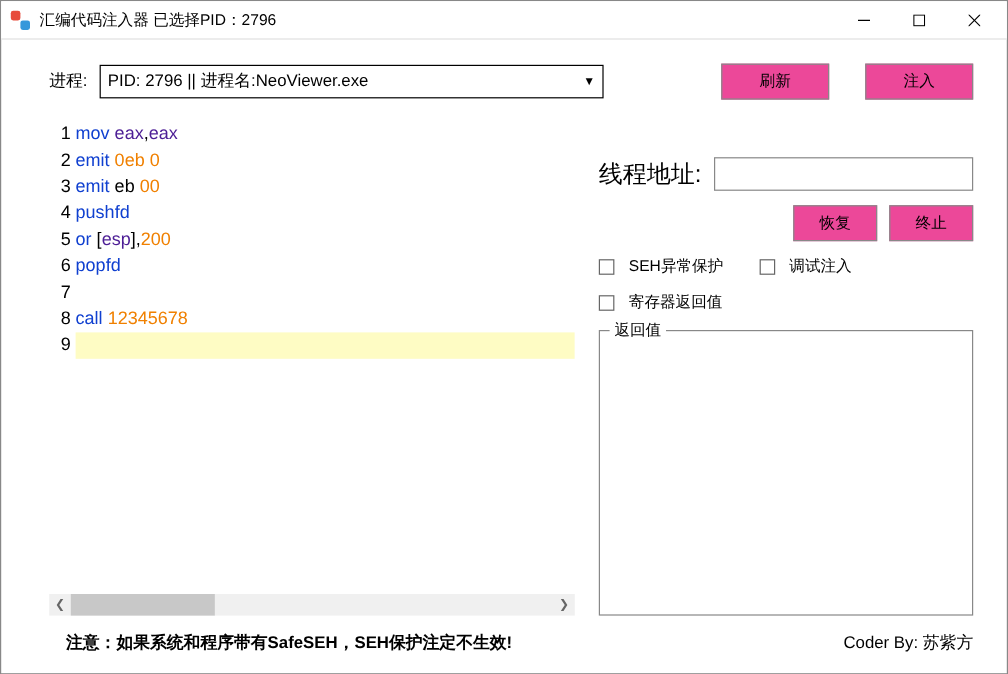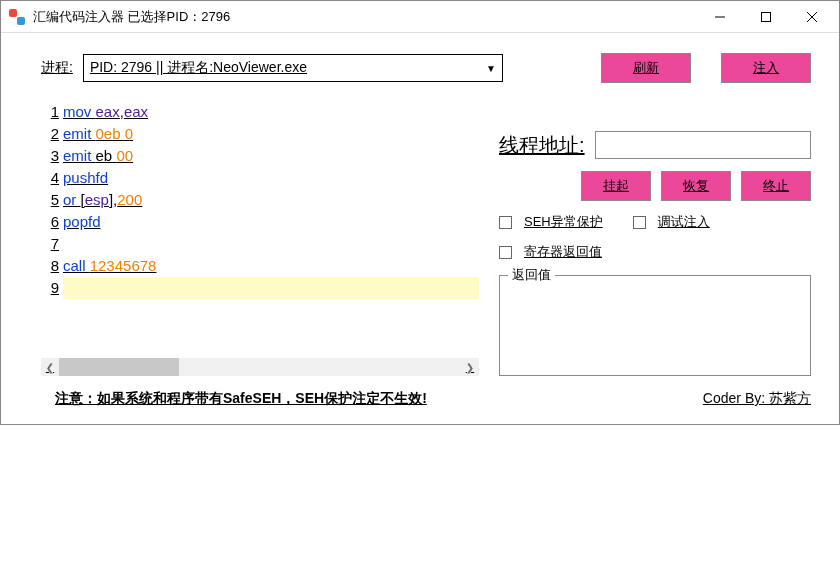--- a/index.html
+++ b/index.html
@@ -1,25 +1,25 @@
 <!DOCTYPE html>
 <html><head>
 <meta charset="utf-8">
 <style>
 * { box-sizing: border-box; margin: 0; padding: 0; }
 body { font-family: "Microsoft YaHei", SimSun, sans-serif; font-size: 13px; background: #fff; }
-.window { width: 840px; height: 425px; border: 1px solid #888; background: #fff; display: flex; flex-direction: column; }
+.window { width: 840px; height: 562px; border: 1px solid #888; background: #fff; display: flex; flex-direction: column; }
 .titlebar { height: 32px; display: flex; align-items: center; padding: 0 4px 0 8px; background: #fff; border-bottom: 1px solid #e0e0e0; }
 .titlebar .icon { width: 16px; height: 16px; margin-right: 8px; display: inline-block; position: relative; }
 .titlebar .icon::before { content: ''; position: absolute; width: 8px; height: 8px; background: #e74c3c; border-radius: 2px; top: 0; left: 0; }
 .titlebar .icon::after { content: ''; position: absolute; width: 8px; height: 8px; background: #3498db; border-radius: 2px; bottom: 0; right: 0; }
 .titlebar .title { flex: 1; font-size: 13px; color: #000; }
 .winbtns { display: flex; }
 .winbtn { width: 46px; height: 30px; display: flex; align-items: center; justify-content: center; color: #333; cursor: pointer; }
-.content { flex: 1; padding: 20px 28px 10px 40px; position: relative; display: flex; flex-direction: column; text-decoration: underline; }
+.content { flex: 1; padding: 20px 28px 10px 40px; position: relative; display: flex; flex-direction: column; }
 .toprow { display: flex; align-items: center; gap: 10px; margin-bottom: 18px; }
 .toprow label { font-size: 14px; }
 .dropdown { flex: 0 0 420px; height: 28px; border: 1px solid #000; background: #fff; display: flex; align-items: center; padding: 0 6px; font-size: 14px; position: relative; cursor: pointer; }
 .dropdown::after { content: '▼'; position: absolute; right: 6px; font-size: 10px; }
 .btn { height: 30px; padding: 0 20px; border: 1px solid #888; background: #ec4899; cursor: pointer; font-size: 13px; }
 .midrow { display: flex; gap: 20px; flex: 1; min-height: 0; }
 .editor-wrap { width: 438px; display: flex; flex-direction: column; }
 .editor { flex: 1; border: 0; background: #fff; overflow: hidden; font-family: Arial, sans-serif; font-size: 15px; line-height: 22px; }
 .line { display: flex; white-space: pre; }
 .lineno { width: 18px; text-align: right; color: #000; margin-right: 4px; }
@@ -109,21 +109,20 @@
           <div class="arrow">❯</div>
         </div>
       </div>
 
       <div class="rightpanel">
         <div class="fieldrow">
           <label>线程地址:</label>
           <input class="textfield" value="" style="">
         </div>
         <div class="btnrow">
-          <button class="btn">挂起</button>
           <button class="btn">恢复</button>
           <button class="btn">终止</button>
         </div>
         <div class="checkrow">
           <label class="check">
               <span class="checkbox"></span>
               <span>SEH异常保护</span>
             </label>
           <label class="check">
               <span class="checkbox"></span>

